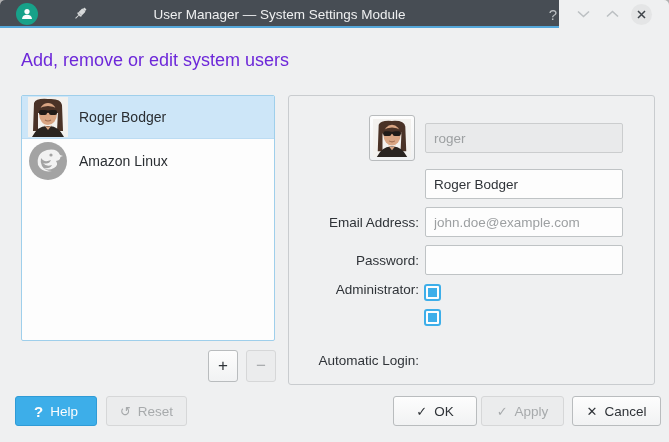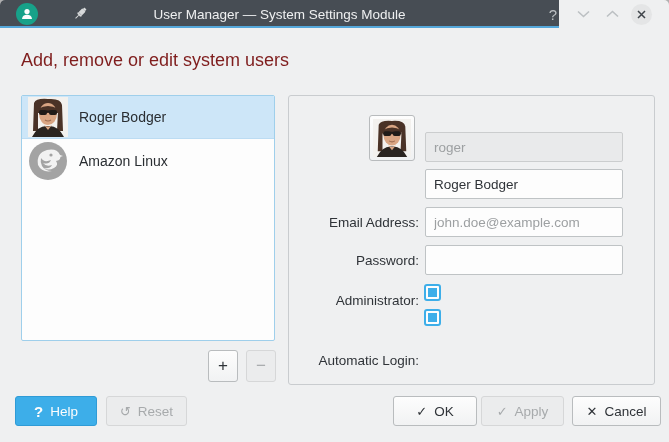--- a/index.html
+++ b/index.html
@@ -31,21 +31,21 @@
   #tb-help   { left:540px; font-size:15px; }
   #tb-min    { left:570px; }
   #tb-max    { left:599px; }
   #tb-close  { left:628px; }
   #close-circle { width:21px; height:21px; border-radius:50%; background:#e4e5e6;
     display:flex; align-items:center; justify-content:center; }
 
   
   #page-heading {
     position:absolute; left:21px; top:50px;
-    font-size:18px; color:#7f1d1d;
+    font-size:18px; color:#6d28d9;
   }
 
   
   #user-list {
     position:absolute; left:21px; top:95px; width:254px; height:246px;
     background:#fdfdfd; border:1px solid #9fcfeb; border-radius:2px; overflow:hidden;
   }
   .list-row { position:relative; height:44px; display:flex; align-items:center; padding-left:6px; }
   .list-row.selected { background:#cde6f8; border-top:1px solid #bcdcf3; border-bottom:1px solid #bcdcf3; margin-top:-1px; }
   .row-iconslot { width:40px; height:40px; display:flex; align-items:center; justify-content:center; flex:0 0 40px; }
@@ -73,32 +73,32 @@
     border:1px solid #b8bbbd; border-radius:3px;
     background:linear-gradient(#fdfdfd,#f0f1f2);
     display:flex; align-items:center; justify-content:center; cursor:pointer;
   }
   .field {
     position:absolute; left:136px; width:198px; height:30px;
     border:1px solid #bfc3c5; border-radius:2px; background:#fdfdfd;
     padding:0 8px; font-family:inherit; font-size:13.5px; color:#2f3338; outline:none;
   }
   .field::placeholder { color:#9da0a2; opacity:1; }
-  #username-field { top:36px; background:#e9eaeb; border-color:#cbcdce; color:#9da0a2; }
+  #username-field { top:27px; background:#e9eaeb; border-color:#cbcdce; color:#9da0a2; }
   #realname-field { top:73px; }
   #email-field    { top:111px; }
   #password-field { top:149px; }
   .form-label {
     position:absolute; left:4px; width:126px; text-align:right;
     font-size:13.5px; color:#2f3338;
   }
   #label-realname { top:81px; }
   #label-email    { top:119px; }
   #label-password { top:157px; }
-  #label-admin    { top:197px; }
+  #label-admin    { top:186px; }
   #label-autologin{ top:216px;margin-top:41px; }
   .checkbox {
     position:absolute; left:135px; width:17px; height:17px;
     border:2px solid #3daee9; border-radius:3px; background:#fdfdfd;
     display:flex; align-items:center; justify-content:center; cursor:pointer;
   }
   .checkbox .inner { width:9px; height:9px; background:#3daee9; }
   #admin-checkbox { top:188px; }
   #autologin-checkbox { top:213px; }
 

